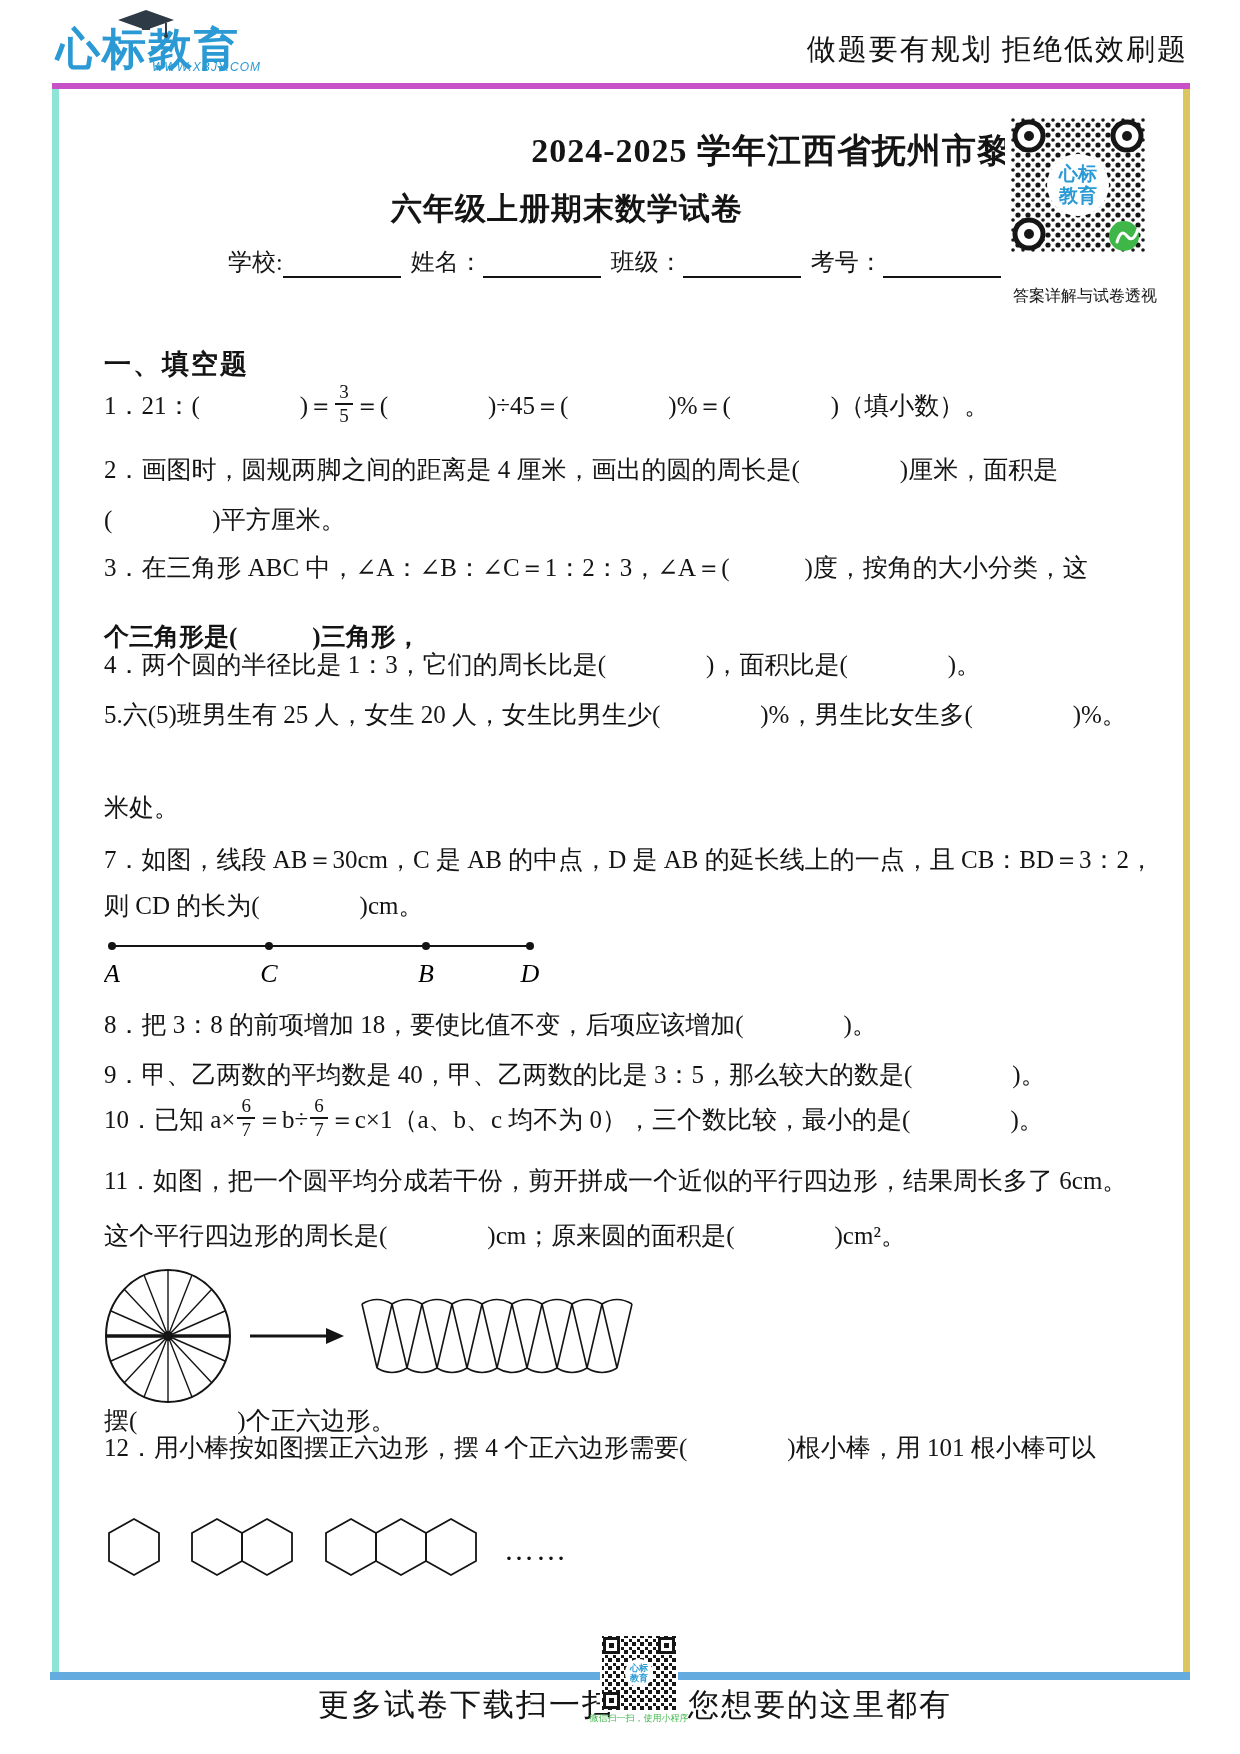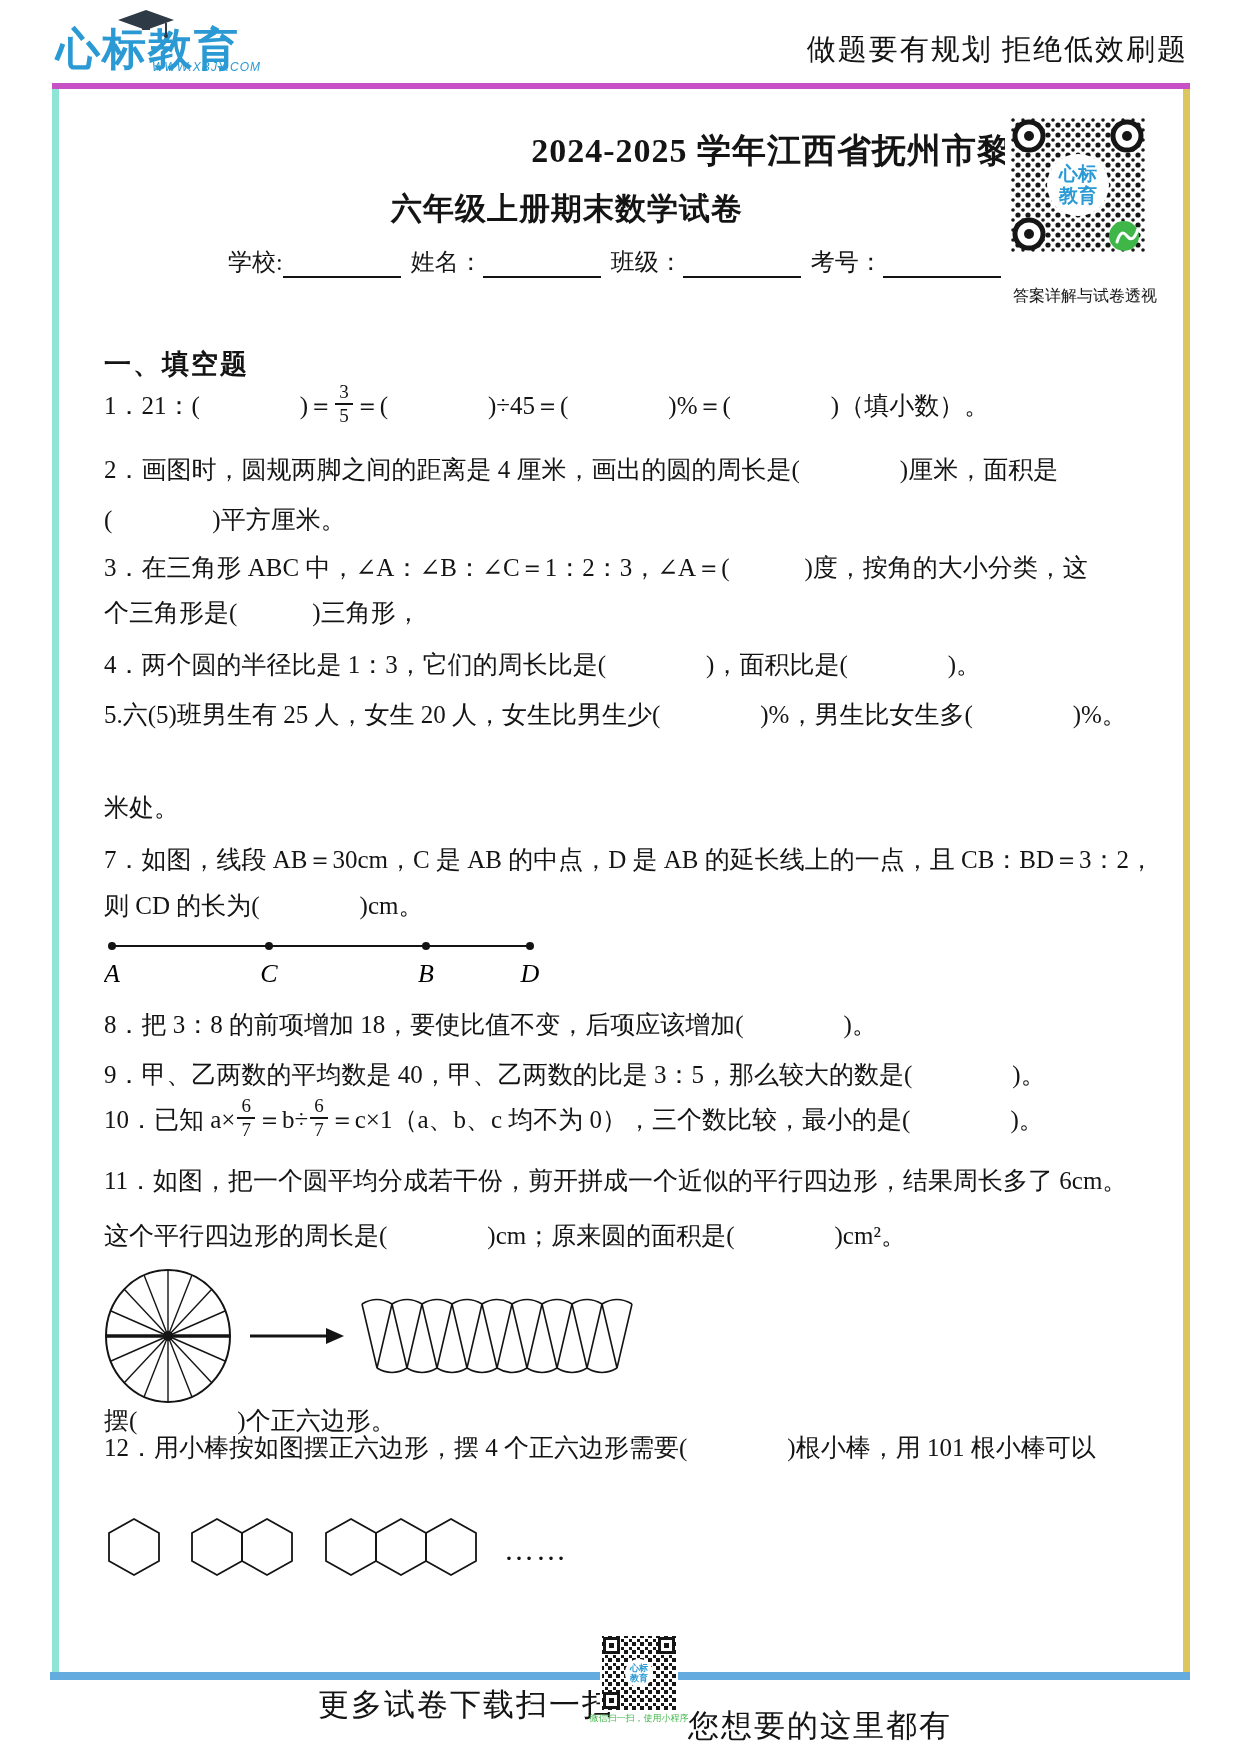--- a/index.html
+++ b/index.html
@@ -36,21 +36,21 @@
   .sect{position:absolute;left:104px;font-size:27px;font-weight:bold;letter-spacing:2px;}
   .frac{display:inline-block;vertical-align:middle;text-align:center;font-size:19px;
         line-height:1.05;margin:0 2px;position:relative;top:-2px;}
   .frac .num{display:block;padding:0 4px 1px 4px;border-bottom:2px solid #141414;}
   .frac .den{display:block;padding:1px 4px 0 4px;}
 
   svg text{font-family:"Liberation Serif","DejaVu Serif",serif;}
 
   
   .foot-left{position:absolute;left:318px;top:1684px;font-size:31px;letter-spacing:2px;}
-  .foot-right{position:absolute;left:688px;top:1684px;font-size:31px;letter-spacing:2px;margin-top:21px;}
+  .foot-right{position:absolute;left:688px;top:1684px;font-size:31px;letter-spacing:2px;}
   .foot-caption{position:absolute;left:584px;top:1712px;width:110px;text-align:center;
                 font-size:9px;color:#3eb648;font-family:"Liberation Sans","DejaVu Sans",sans-serif;}
 </style>
 </head>
 <body>
 
 <div id="page">
 
   <div class="logo-text">心标教育</div>
   <svg class="abs" style="left:116px;top:8px;" width="60" height="30" viewBox="0 0 60 30">
@@ -105,21 +105,21 @@
   <div class="sect" style="top:346px;">一、填空题</div>
 
   <div class="qline" style="top:384px;">
     <span class="seg">1．21：(　　　　)＝</span><span class="frac"><span class="num">3</span><span class="den">5</span></span><span class="seg">＝(　　　　)÷45＝(　　　　)%＝(　　　　)（填小数）。</span>
   </div>
 
   <div class="qline" style="top:453px;">2．画图时，圆规两脚之间的距离是 4 厘米，画出的圆的周长是(　　　　)厘米，面积是</div>
   <div class="qline" style="top:503px;">(　　　　)平方厘米。</div>
 
   <div class="qline" style="top:551px;">3．在三角形 ABC 中，∠A：∠B：∠C＝1：2：3，∠A＝(　　　)度，按角的大小分类，这</div>
-  <div class="qline" style="top:596px;">个三角形是(　　　)三角形，</div>
+  <div class="qline" style="top:620px;font-weight:bold;">个三角形是(　　　)三角形，</div>
 
   <div class="qline" style="top:648px;">4．两个圆的半径比是 1：3，它们的周长比是(　　　　)，面积比是(　　　　)。</div>
 
   <div class="qline" style="top:698px;">5.六(5)班男生有 25 人，女生 20 人，女生比男生少(　　　　)%，男生比女生多(　　　　)%。</div>
 
   <div class="qline" style="top:791px;">米处。</div>
 
   <div class="qline" style="top:843px;">7．如图，线段 AB＝30cm，C 是 AB 的中点，D 是 AB 的延长线上的一点，且 CB：BD＝3：2，</div>
   <div class="qline" style="top:889px;">则 CD 的长为(　　　　)cm。</div>
 

